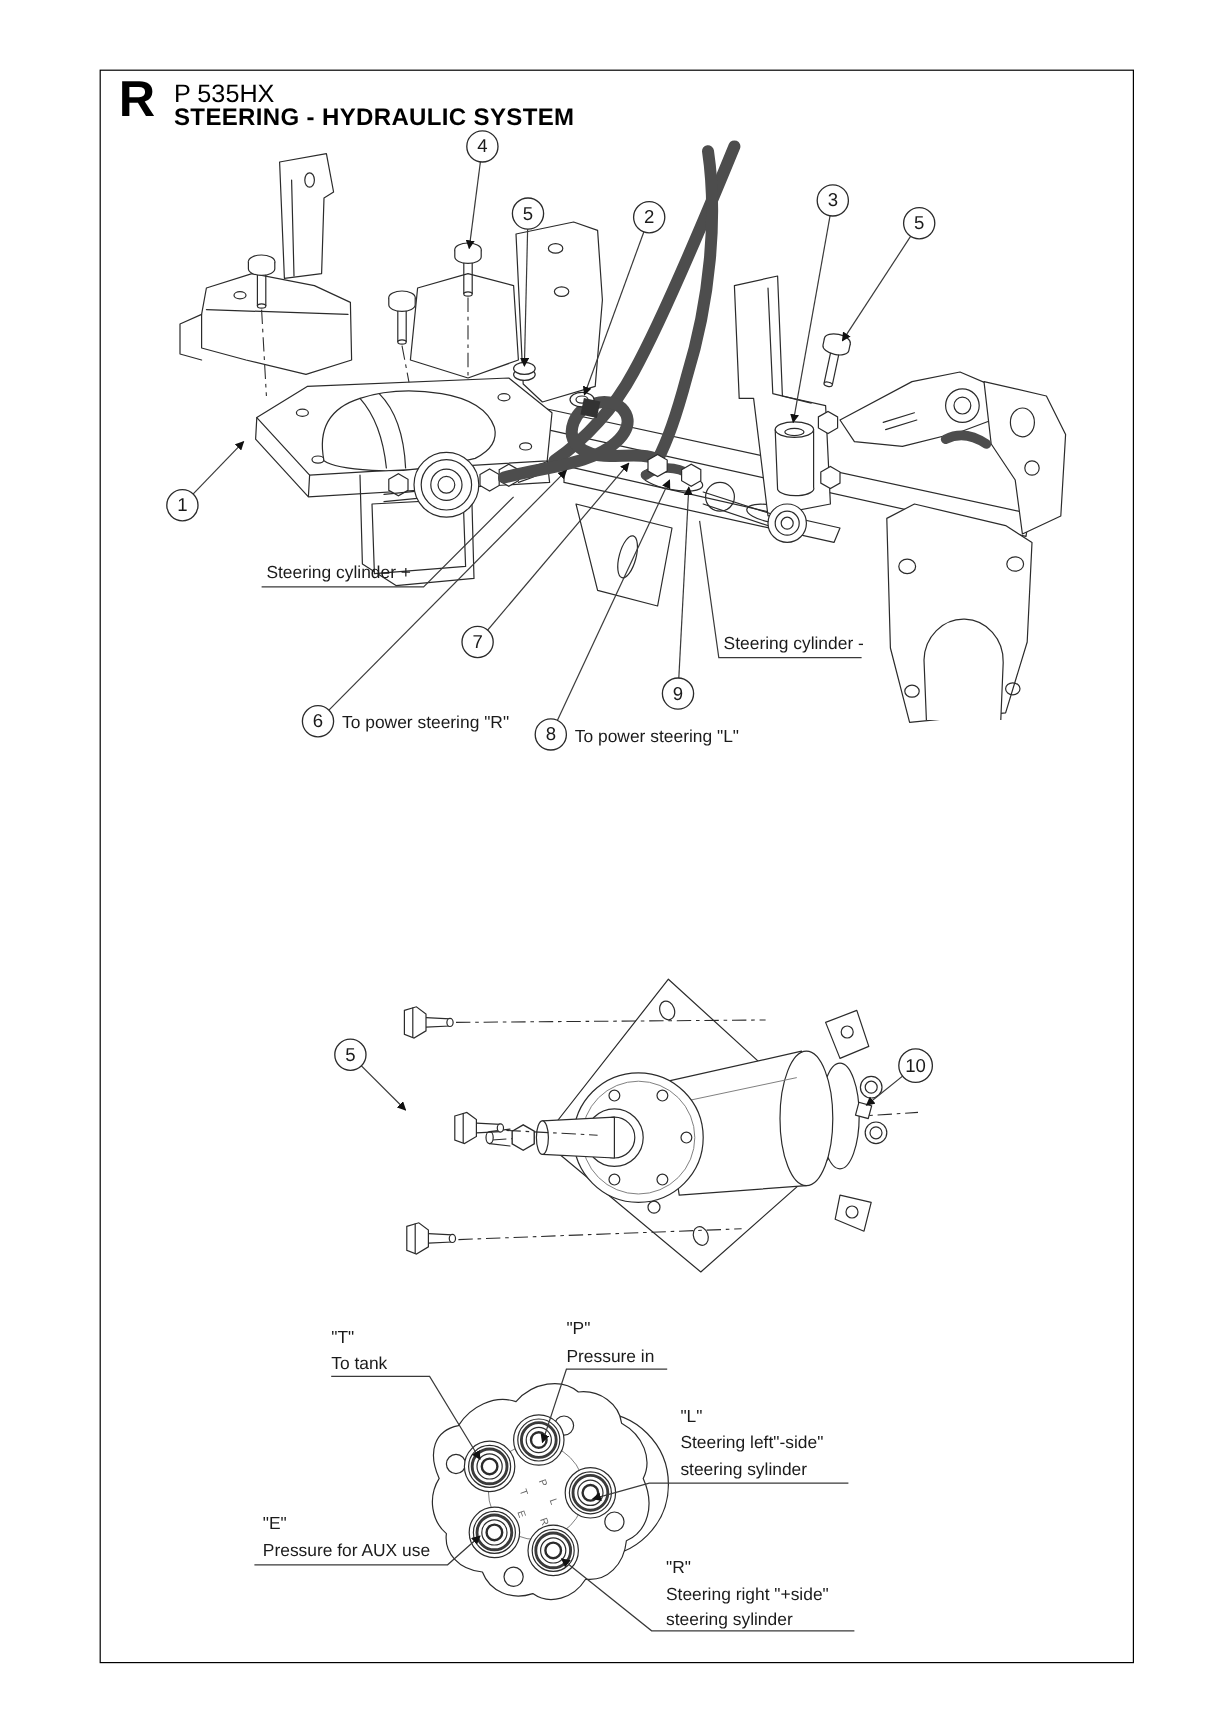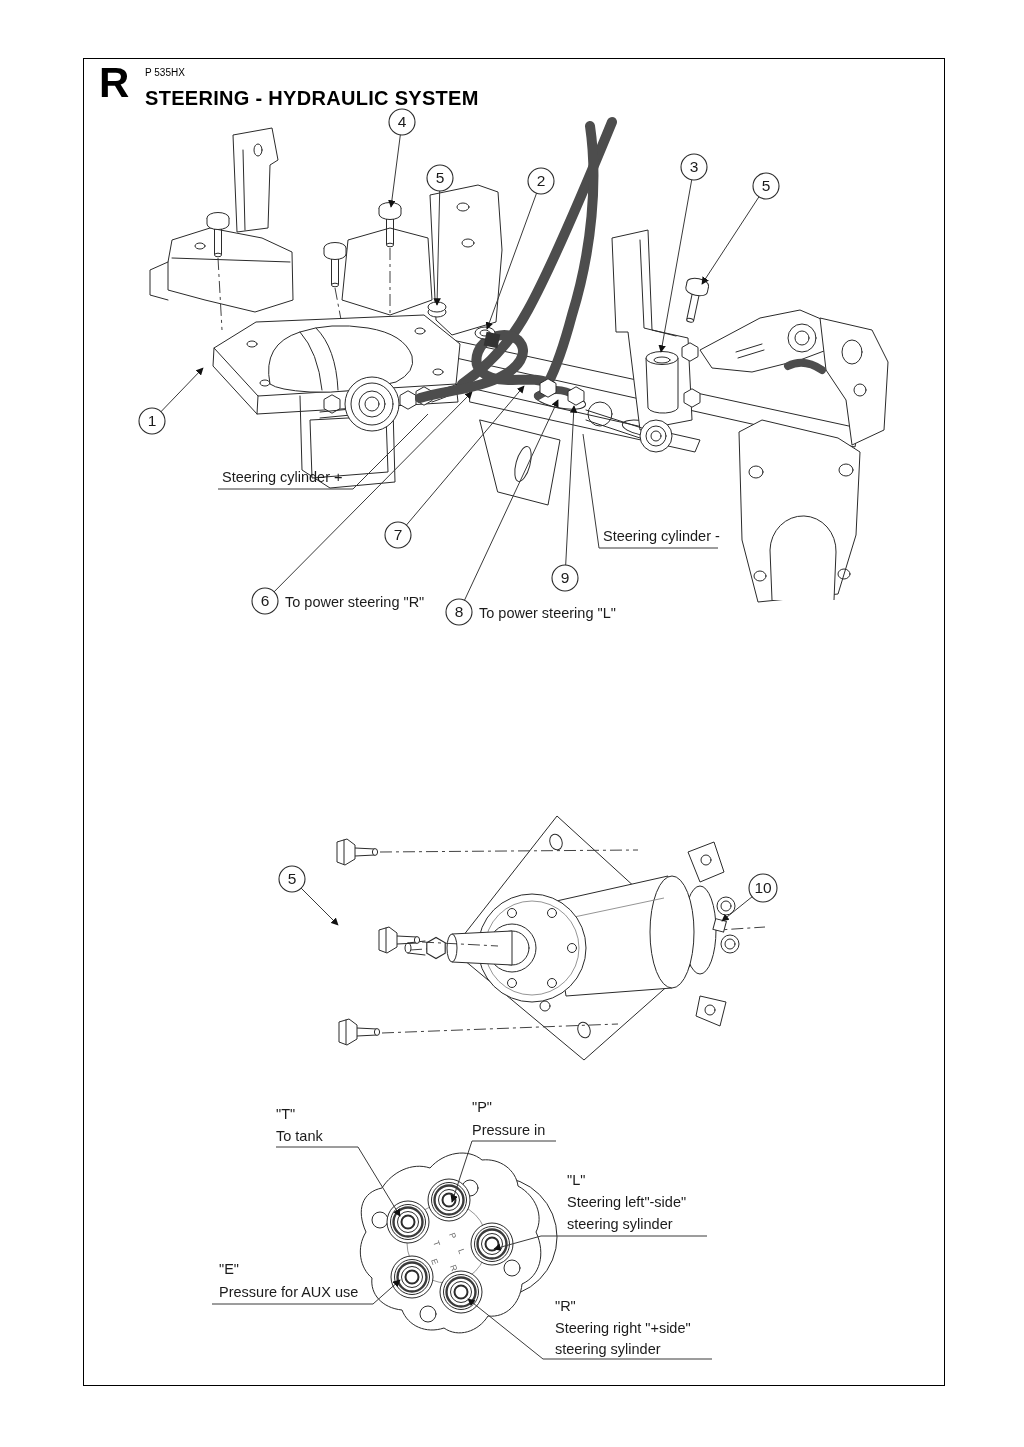--- a/index.html
+++ b/index.html
@@ -1,20 +1,20 @@
 <!DOCTYPE html>
 <html><head>
 <meta charset="utf-8">
 <style>
   html,body{margin:0;padding:0;background:#fff;}
   .page{position:relative;width:1024px;height:1447px;background:#fff;
         font-family:"Liberation Sans",sans-serif;overflow:hidden;color:#000;}
   .frame{position:absolute;left:83px;top:58px;width:860px;height:1326px;border:1.6px solid #000;}
   .hdr-letter{position:absolute;left:99px;top:62px;font-size:42px;font-weight:bold;letter-spacing:-1px;line-height:1;}
-  .hdr-model{position:absolute;left:145px;top:67px;font-size:10px;text-align:center;}
+  .hdr-model{position:absolute;left:145px;top:67px;font-size:21px;text-align:center;}
   .hdr-title{position:absolute;left:145px;top:87px;font-size:20px;letter-spacing:.3px;font-weight:bold;}
   svg.canvas{position:absolute;left:0;top:0;}
   .ln{fill:none;stroke:#2b2b2b;stroke-width:1;stroke-linejoin:round;stroke-linecap:round;}
   .lnf{fill:#fff;stroke:#2b2b2b;stroke-width:1;stroke-linejoin:round;}
   .thin{fill:none;stroke:#7a7a7a;stroke-width:.8;}
   .hose{fill:none;stroke:#4d4d4d;stroke-width:10;stroke-linecap:round;}
   .hose-thin{fill:none;stroke:#4d4d4d;stroke-width:8;stroke-linecap:round;}
   .dash{fill:none;stroke:#2b2b2b;stroke-width:.9;stroke-dasharray:12 4 3 4;}
   .leader{fill:none;stroke:#3a3a3a;stroke-width:1;}
   .co-circle{fill:#fff;stroke:#2b2b2b;stroke-width:1.1;}

